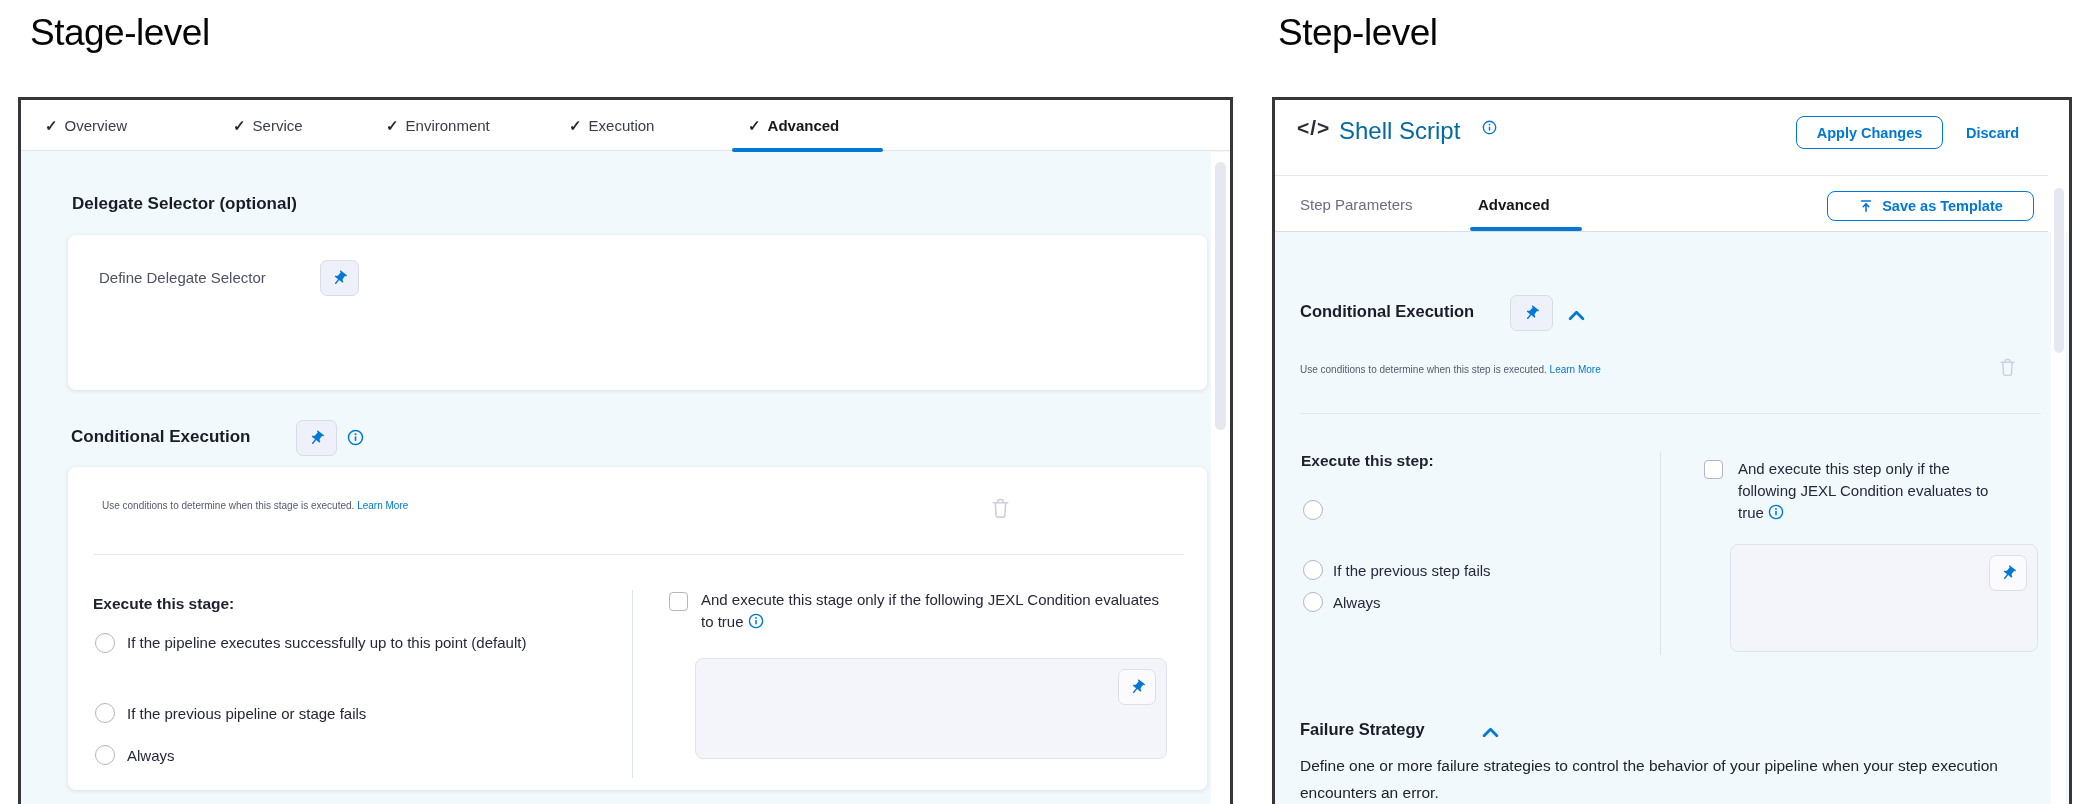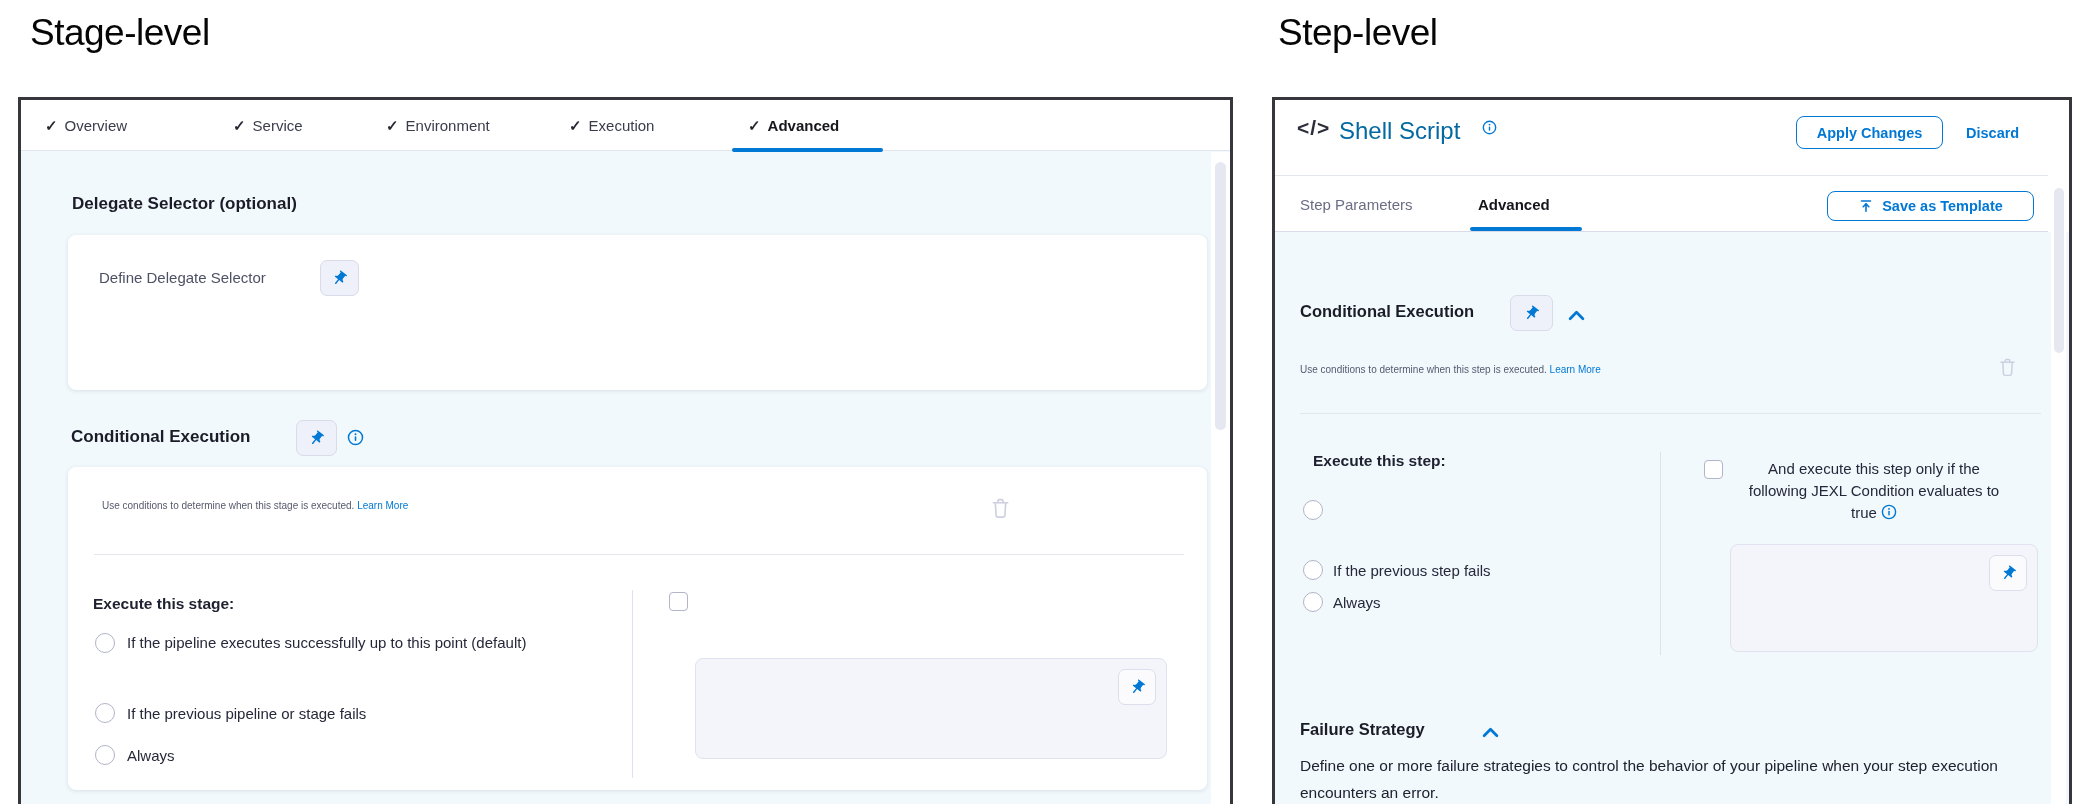--- a/index.html
+++ b/index.html
@@ -25,21 +25,21 @@
     font-size:15px;color:#1b1c28;padding:0 14px;font-family:"Liberation Sans",sans-serif;outline:none;}
   .text-input::placeholder{color:#9598b0;}
   .desc-text{position:absolute;font-size:10px;color:#565a6e;white-space:nowrap;}
   .link{color:#0278d5;cursor:pointer;}
   .hdiv{position:absolute;height:1px;background:#e3e5ef;}
   .vdiv{position:absolute;width:1px;background:#dfe1ec;}
   .exec-label{position:absolute;font-size:15.5px;font-weight:700;color:#1f2130;white-space:nowrap;}
   .radio{position:absolute;width:20px;height:20px;border-radius:50%;border:1px solid #b2b4c8;background:#fff;box-sizing:border-box;cursor:pointer;}
   .radio-label{position:absolute;font-size:15px;color:#26283a;line-height:21px;cursor:pointer;}
   .checkbox{position:absolute;width:19px;height:19px;border-radius:4px;border:1px solid #b2b4c8;background:#fff;box-sizing:border-box;cursor:pointer;}
-  .jexl-label{position:absolute;font-size:15px;color:#26283a;line-height:22px;text-align:center;}
+  .jexl-label{position:absolute;font-size:15px;color:#26283a;line-height:22px;}
   .jexl-box{position:absolute;background:#f4f4fb;border:1px solid #e0e2ef;border-radius:8px;cursor:text;}
   .jexl-box .pinbtn{background:#fbfbfe;border:1px solid #dcdeeb;}
   .trash{position:absolute;cursor:pointer;}
   .scroll-track{position:absolute;background:#ffffff;}
   .scroll-thumb{position:absolute;background:#e6e8f1;border-radius:6px;cursor:grab;}
   
   .hdr-title{position:absolute;font-size:24px;font-weight:400;color:#0369a1;white-space:nowrap;}
   .code-icon{position:absolute;font-size:21px;font-weight:700;color:#2c2d3a;letter-spacing:1px;white-space:nowrap;}
   .btn-outline{position:absolute;display:flex;align-items:center;justify-content:center;gap:8px;background:#fff;
     border:1.5px solid #0278d5;border-radius:8px;color:#0278d5;font-size:14.5px;font-weight:700;cursor:pointer;box-sizing:border-box;white-space:nowrap;}
@@ -128,20 +128,27 @@
   <div class="radio" style="left:74px;top:533px;"></div>
   <div class="radio-label" style="left:106px;top:532px;width:400px;">If the pipeline executes successfully up to this point (default)</div>
   <div class="radio" style="left:74px;top:603px;"></div>
   <div class="radio-label" style="left:106px;top:603px;width:400px;">If the previous pipeline or stage fails</div>
   <div class="radio" style="left:74px;top:645px;"></div>
   <div class="radio-label" style="left:106px;top:645px;width:400px;">Always</div>
 
   <div class="vdiv" style="left:611px;top:490px;height:188px;"></div>
 
   <div class="checkbox" style="left:648px;top:492px;"></div>
+  <div class="jexl-label" style="left:680px;top:489px;width:466px;">
+    <span>And execute this stage only if the following JEXL Condition evaluates to true</span><span class="info-inline"><svg width="16" height="16" viewBox="0 0 16 16">
+            <circle cx="8" cy="8" r="6.6" fill="none" stroke="#0278d5" stroke-width="1.4"></circle>
+            <circle cx="8" cy="4.9" r="0.95" fill="#0278d5"></circle>
+            <rect x="7.25" y="6.8" width="1.5" height="4.6" rx="0.7" fill="#0278d5"></rect>
+          </svg></span>
+  </div>
   <div class="jexl-box" style="left:674px;top:558px;width:470px;height:99px;">
     <div class="pinbtn" style="right:10px;top:10px;left:auto;width:36px;height:34px;">
       <svg width="17" height="17" viewBox="0 0 24 24">
             <path fill="#0278d5" d="M16,9V4h1c0.55,0,1-0.45,1-1s-0.45-1-1-1H7C6.45,2,6,2.45,6,3s0.45,1,1,1h1v5c0,1.66-1.34,3-3,3v2h5.97v7l1,1l1-1v-7H19v-2C17.34,12,16,10.66,16,9z"></path>
           </svg>
     </div>
   </div>
  </div>
 </div>
 
@@ -201,21 +208,21 @@
   </div>
   <span class="trash" style="left:722px;top:255px;">
     <svg width="21" height="25" viewBox="0 0 24 26" fill="none" stroke="#cdd0e0" stroke-width="1.7" stroke-linecap="round" stroke-linejoin="round">
           <path d="M4.5 7h15"></path>
           <path d="M9.3 7V5.4A1.6 1.6 0 0 1 10.9 3.8h2.2a1.6 1.6 0 0 1 1.6 1.6V7"></path>
           <path d="M6.6 7l.8 13a2.1 2.1 0 0 0 2.1 2h5a2.1 2.1 0 0 0 2.1-2l.8-13"></path>
         </svg>
   </span>
   <div class="hdiv" style="left:25px;top:313px;width:741px;"></div>
 
-  <div class="exec-label" style="left:38px;top:352px;">Execute this step:</div>
+  <div class="exec-label" style="left:26px;top:352px;">Execute this step:</div>
 
   <div class="radio" style="left:28px;top:400px;"></div>
   <div class="radio" style="left:28px;top:460px;"></div>
   <div class="radio-label" style="left:58px;top:460px;width:252px;">If the previous step fails</div>
   <div class="radio" style="left:28px;top:492px;"></div>
   <div class="radio-label" style="left:58px;top:492px;width:252px;">Always</div>
 
   <div class="vdiv" style="left:385px;top:352px;height:203px;"></div>
 
   <div class="checkbox" style="left:429px;top:360px;"></div>

